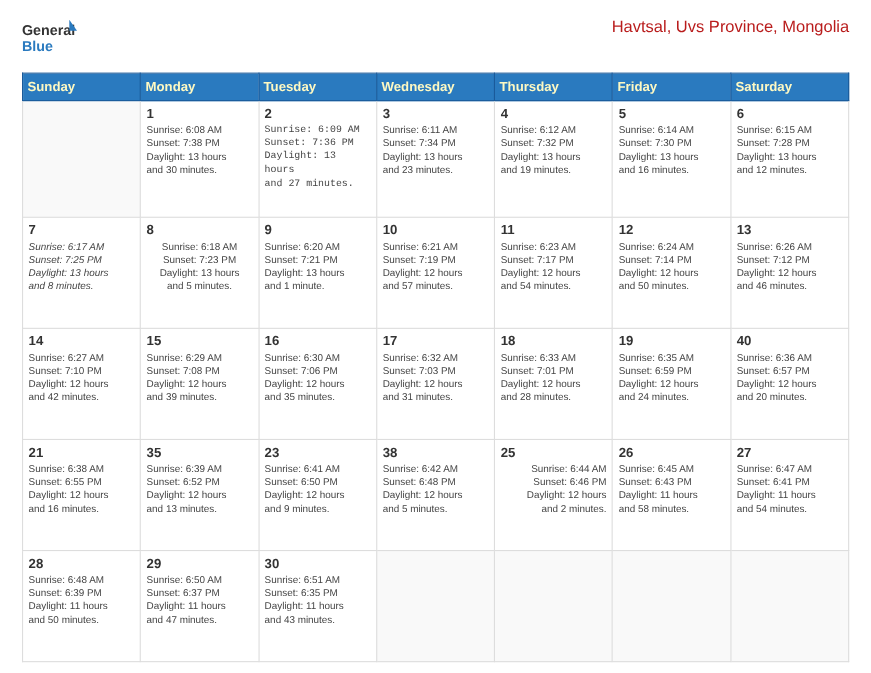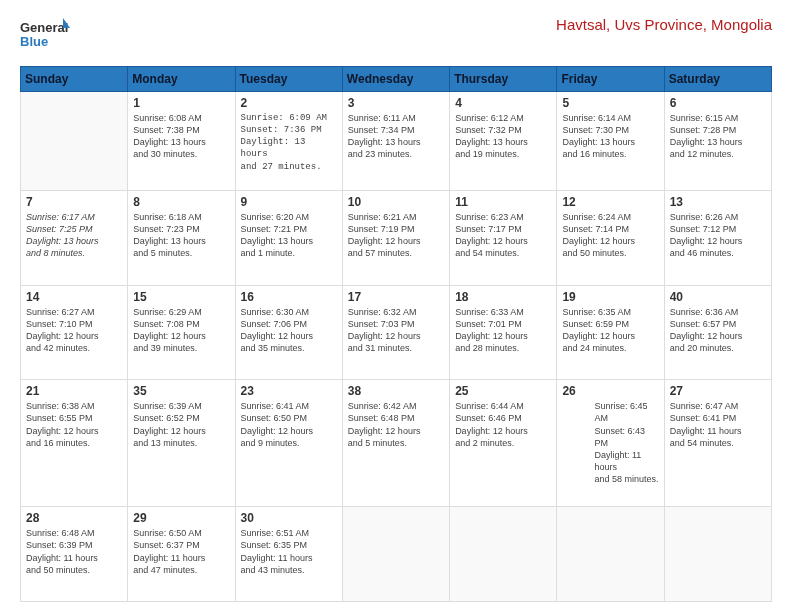--- a/index.html
+++ b/index.html
@@ -44,21 +44,21 @@
     }
     .calendar {
       flex: 1;
       border: 1px solid #ccc;
       border-collapse: collapse;
       width: 100%;
       table-layout: fixed;
     }
     .calendar th {
       background: #2a7abf;
-      color: #0f172a;
+      color: #fef9c3;
       font-size: 12px;
       font-weight: bold;
       padding: 5px 4px;
       text-align: left;
       border: 1px solid #1a5a9a;
     }
     .calendar td {
       vertical-align: top;
       padding: 4px 5px;
       border: 1px solid #ddd;
@@ -164,21 +164,21 @@
         <tr>
           <td>
             <span class="day-num">7</span>
             <div class="day-info" style="white-space: pre-line; font-style: italic;">Sunrise: 6:17 AM
 Sunset: 7:25 PM
 Daylight: 13 hours
 and 8 minutes.</div>
           </td>
           <td>
             <span class="day-num">8</span>
-            <div class="day-info" style="white-space: pre-line;">Sunrise: 6:18 AM
+            <div class="day-info" style="white-space: pre-line; text-align: center;">Sunrise: 6:18 AM
 Sunset: 7:23 PM
 Daylight: 13 hours
 and 5 minutes.</div>
           </td>
           <td>
             <span class="day-num">9</span>
             <div class="day-info" style="white-space: pre-line;">Sunrise: 6:20 AM
 Sunset: 7:21 PM
 Daylight: 13 hours
 and 1 minute.</div>
@@ -287,28 +287,28 @@
           </td>
           <td>
             <span class="day-num">38</span>
             <div class="day-info" style="white-space: pre-line;">Sunrise: 6:42 AM
 Sunset: 6:48 PM
 Daylight: 12 hours
 and 5 minutes.</div>
           </td>
           <td>
             <span class="day-num">25</span>
-            <div class="day-info" style="white-space: pre-line;">Sunrise: 6:44 AM
+            <div class="day-info" style="white-space: pre-line; text-align: right;">Sunrise: 6:44 AM
 Sunset: 6:46 PM
 Daylight: 12 hours
 and 2 minutes.</div>
           </td>
           <td>
             <span class="day-num">26</span>
-            <div class="day-info" style="white-space: pre-line; margin-left: 32px;">Sunrise: 6:45 AM
+            <div class="day-info" style="white-space: pre-line;">Sunrise: 6:45 AM
 Sunset: 6:43 PM
 Daylight: 11 hours
 and 58 minutes.</div>
           </td>
           <td>
             <span class="day-num">27</span>
             <div class="day-info" style="white-space: pre-line;">Sunrise: 6:47 AM
 Sunset: 6:41 PM
 Daylight: 11 hours
 and 54 minutes.</div>

